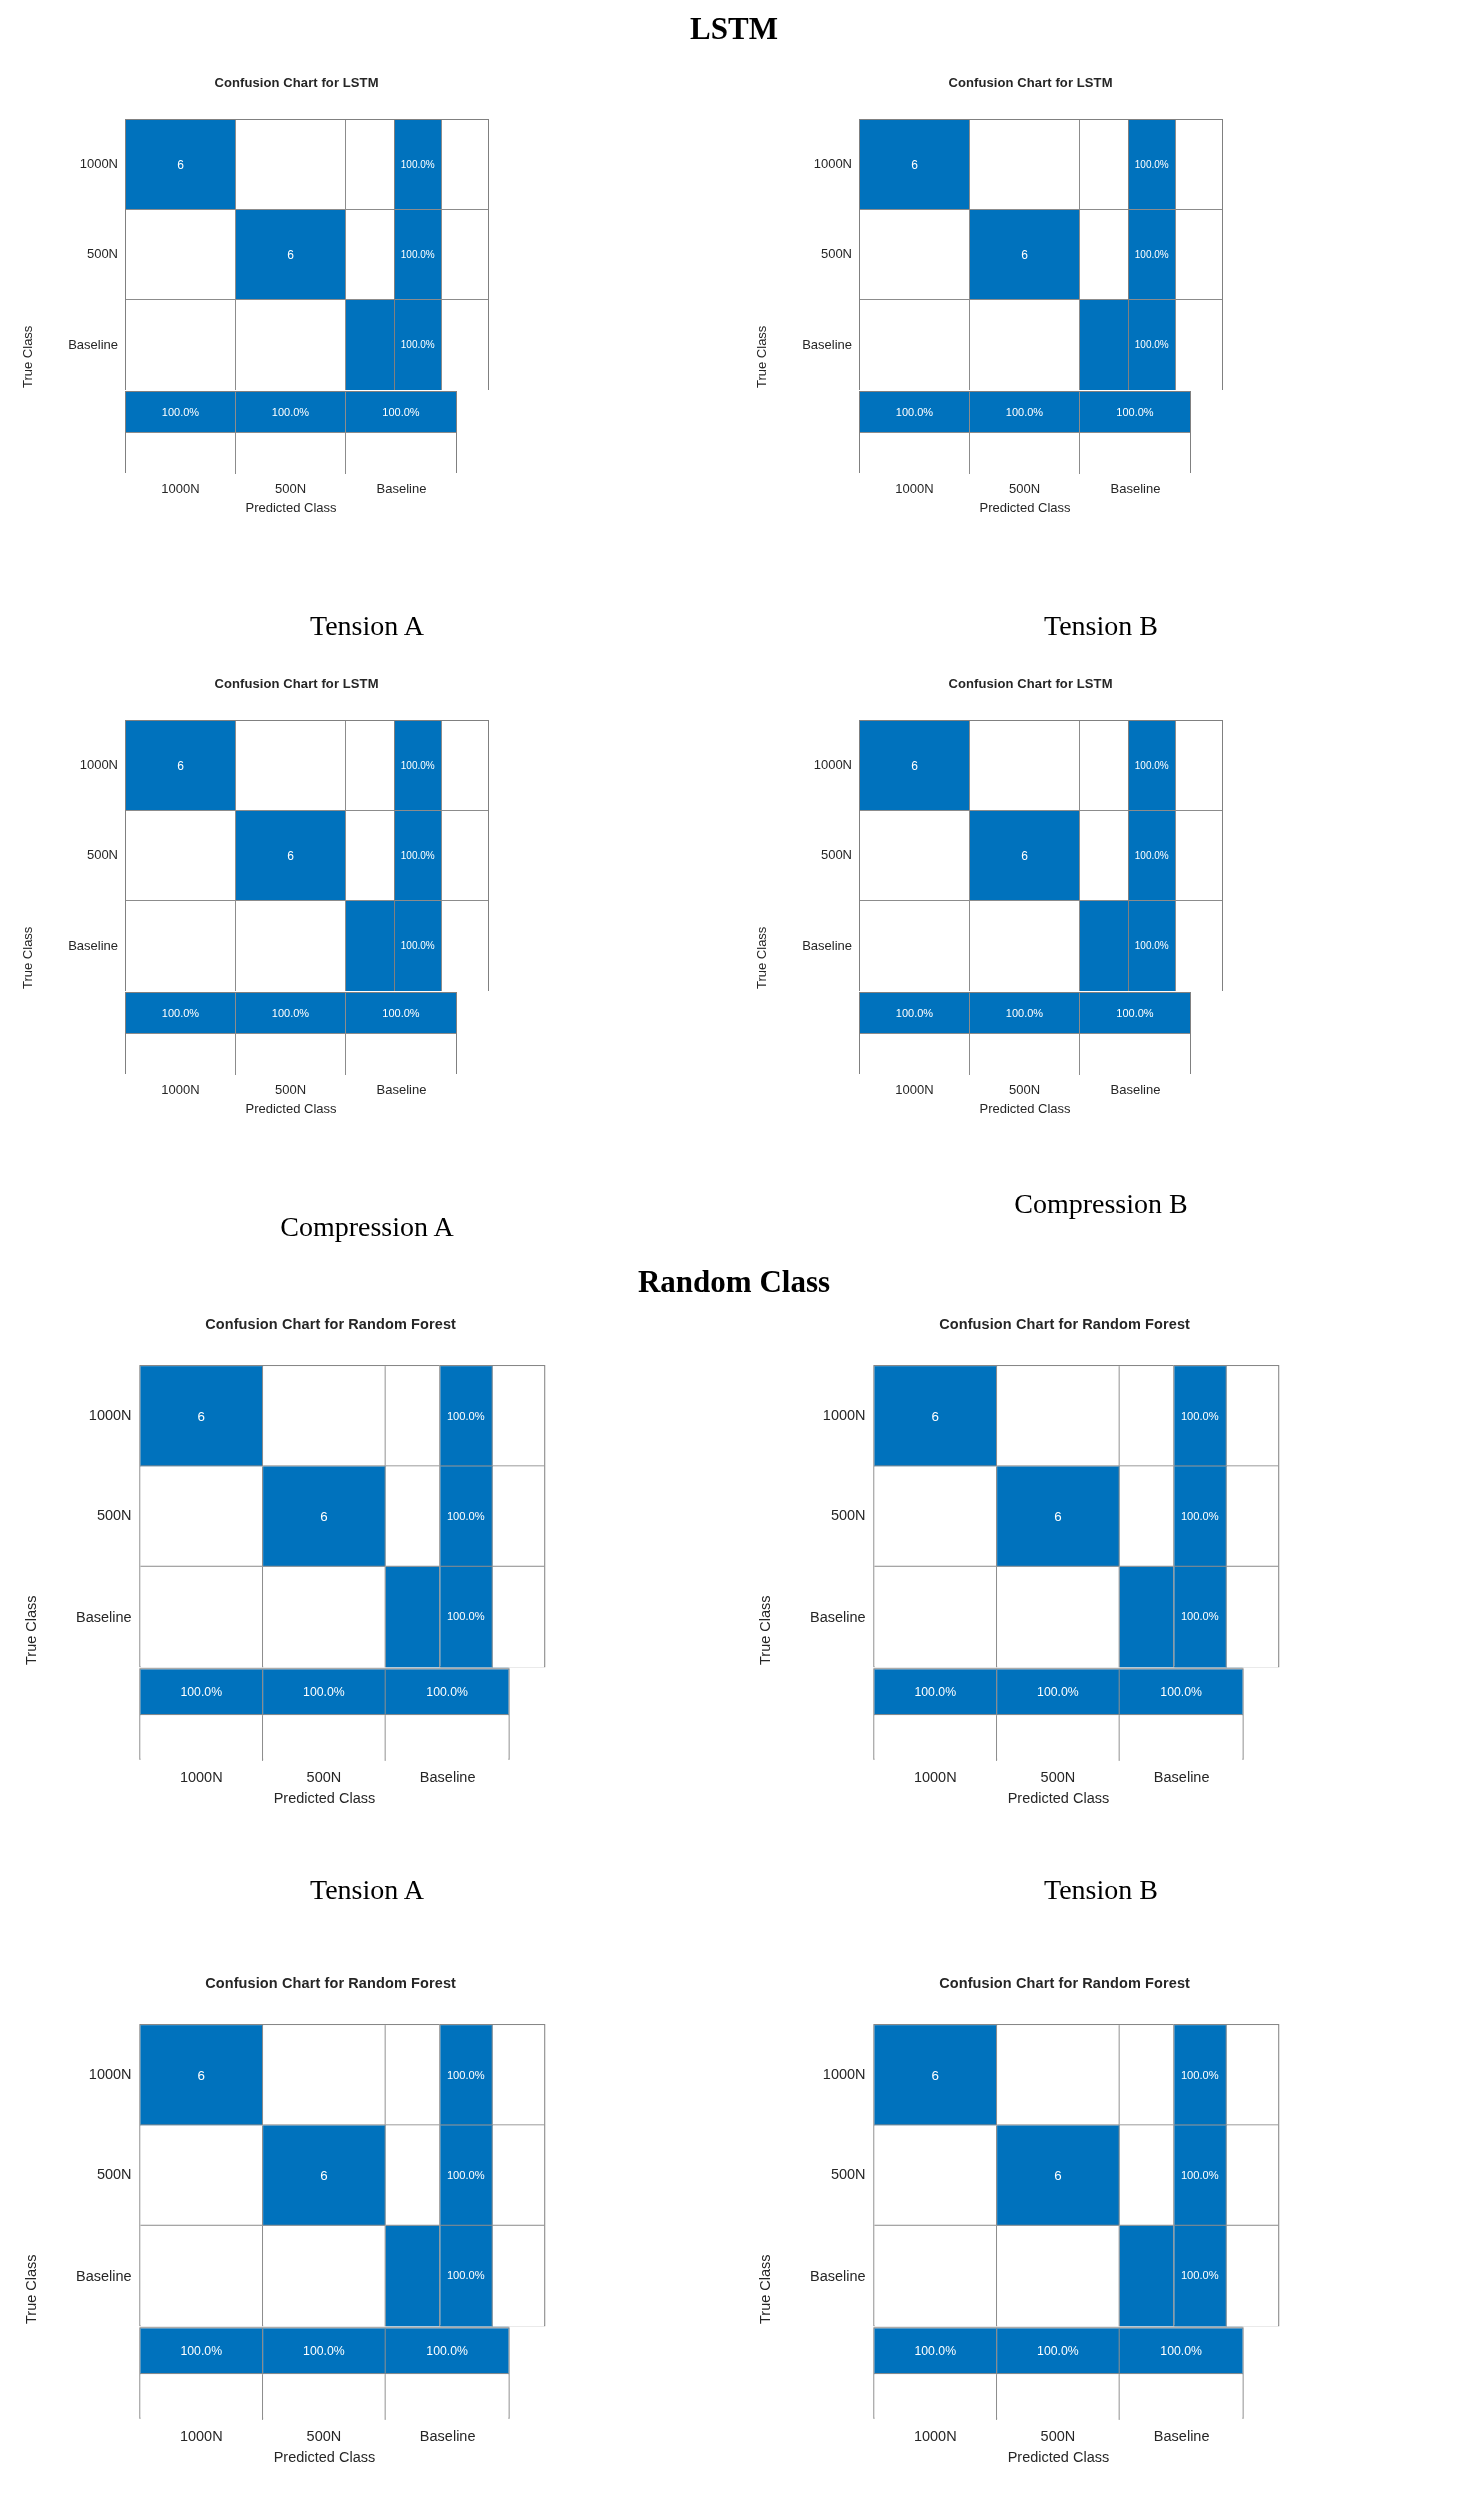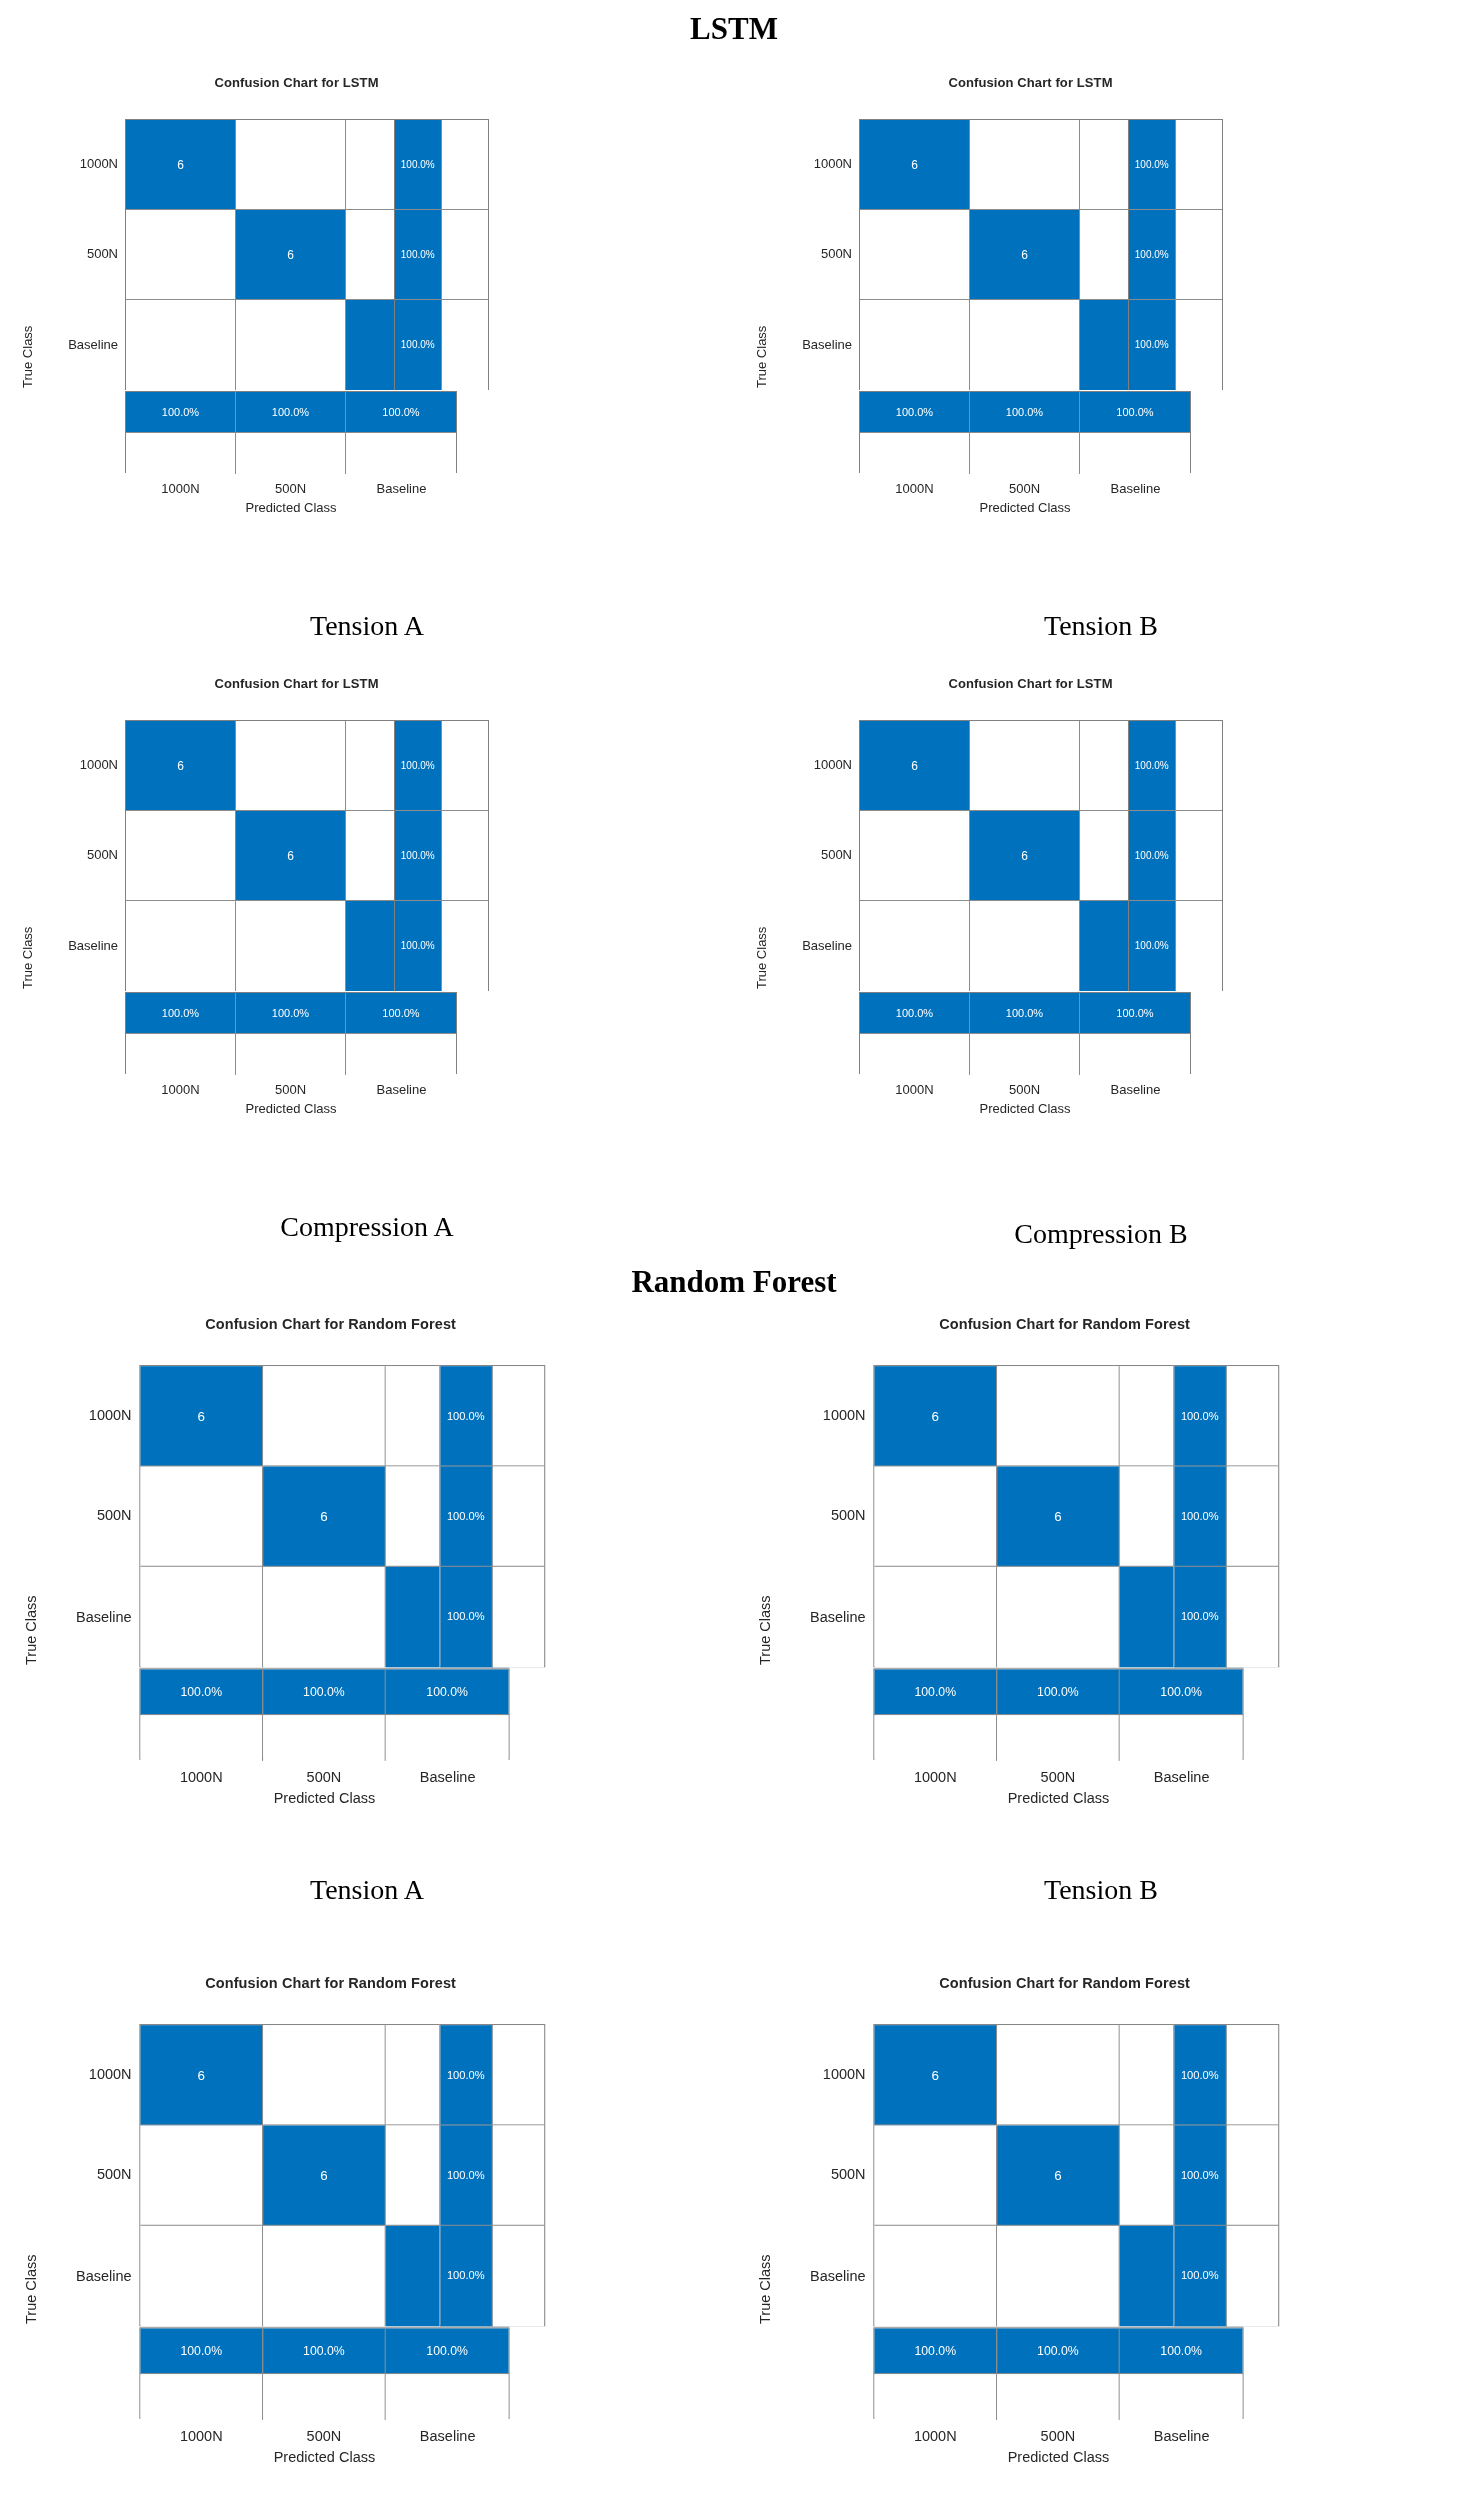--- a/index.html
+++ b/index.html
@@ -52,21 +52,21 @@
   }
   .xlabel{position:absolute;font-size:13px;color:#262626;text-align:center;white-space:nowrap;}
   .ytick{position:absolute;font-size:13px;color:#262626;text-align:right;white-space:nowrap;}
   .xtick{position:absolute;font-size:13px;color:#262626;text-align:center;white-space:nowrap;}
 </style>
 </head>
 <body>
 
 <div class="section-title" id="title-lstm">LSTM</div>
 
-<div class="section-title" id="title-rf">Random Forest</div>
+<div class="section-title" id="title-rf">Random Class</div>
 
 <div id="charts-root">
     <div class="cellwrap" style="left:0px;top:75px;">
       <div class="cc" style="transform:scale(1);transform-origin:left top;">
         <div class="cc-title" style="top:0px;">Confusion Chart for LSTM</div>
         <div class="cc-matrix" style="left:125px;top:44px;width:332px;height:271px;">
           <div class="cc-row" style="height:90px;">
             <div class="cell on" style="width:111px;height:90px;">
               <span>6</span>
             </div>
@@ -450,21 +450,21 @@
         <div class="ytick" style="left:49px;top:81px;width:69px;">1000N</div>
         <div class="ytick" style="left:49px;top:171px;width:69px;">500N</div>
         <div class="ytick" style="left:49px;top:262px;width:69px;">Baseline</div>
         <div class="xtick" style="left:125px;top:406px;width:111px;">1000N</div>
         <div class="xtick" style="left:235px;top:406px;width:111px;">500N</div>
         <div class="xtick" style="left:346px;top:406px;width:111px;">Baseline</div>
         <div class="ylabel" style="left:20px;top:313px;">True Class</div>
         <div class="xlabel" style="left:125px;top:425px;width:332px;">Predicted Class</div>
       </div>
     </div>
-    <div class="caption" style="position:absolute;left:734px;top:1218px;width:734px;">Compression B</div>
+    <div class="caption" style="position:absolute;left:734px;top:1188px;width:734px;">Compression B</div>
     <div class="cellwrap" style="left:0px;top:1316px;">
       <div class="cc" style="transform:scale(1.115);transform-origin:left top;">
         <div class="cc-title" style="top:0px;">Confusion Chart for Random Forest</div>
         <div class="cc-matrix" style="left:125px;top:44px;width:332px;height:271px;">
           <div class="cc-row" style="height:90px;">
             <div class="cell on" style="width:111px;height:90px;">
               <span>6</span>
             </div>
             <div class="cell off" style="width:111px;height:90px;">
               <span style="visibility: hidden;">0</span>

